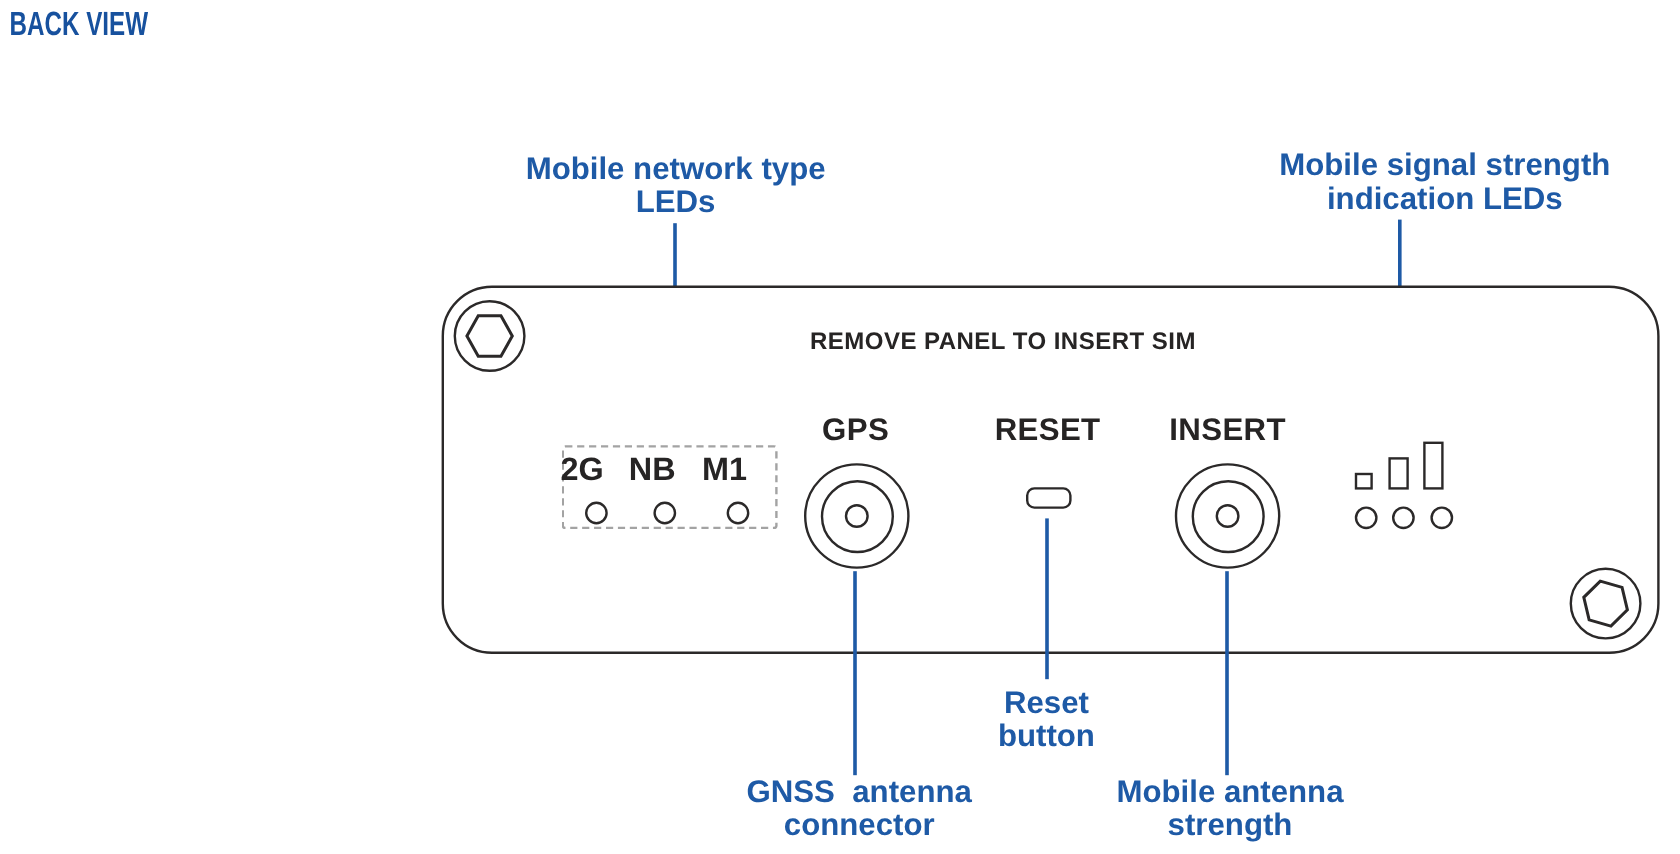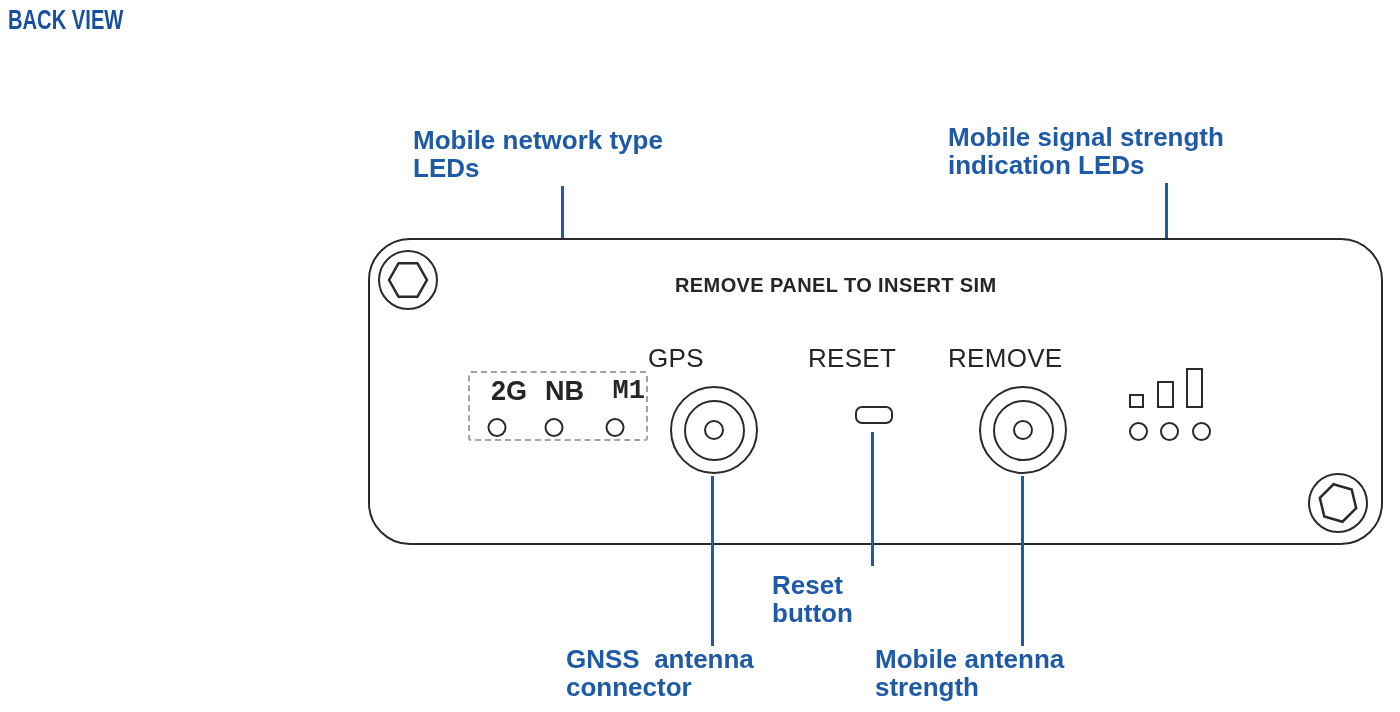--- a/index.html
+++ b/index.html
@@ -15,21 +15,21 @@
   .stage{position:relative;width:1400px;height:712px;background:#ffffff;overflow:hidden;}
 
   .page-title{
     position:absolute;left:8px;top:4px;
     font-size:28px;font-weight:700;color:var(--title);
     transform:scaleX(0.72);transform-origin:0 0;
     letter-spacing:0px;white-space:nowrap;
   }
 
   .callout{
-    position:absolute;text-align:left;color:var(--accent);
+    position:absolute;text-align:center;color:var(--accent);
     font-size:26px;line-height:28px;font-weight:600;white-space:pre-wrap;
   }
   .callout-line{position:absolute;width:3px;background:var(--accent);}
 
   .panel{
     position:absolute;left:368px;top:238px;width:1015px;height:307px;
     border:2px solid var(--outline);border-radius:42px;background:#ffffff;
   }
 
   .screw{
@@ -37,22 +37,22 @@
     border-radius:50%;display:flex;align-items:center;justify-content:center;
   }
   .screw svg{display:block;}
 
   .sim-notice{
     position:absolute;left:675px;top:274px;width:400px;text-align:left;
     font-size:20px;font-weight:700;letter-spacing:0.4px;color:var(--dark-text);
   }
 
   .port-label{
-    position:absolute;top:343px;text-align:left;
-    font-size:26px;font-weight:400;color:var(--dark-text);letter-spacing:0.3px;
+    position:absolute;top:343px;text-align:center;
+    font-size:26px;font-weight:700;color:var(--dark-text);letter-spacing:0.3px;
   }
 
   .connector{
     position:absolute;top:386px;width:88px;height:88px;
     border:2px solid var(--outline);border-radius:50%;
     display:flex;align-items:center;justify-content:center;background:#fff;
   }
   .connector .mid{
     width:61px;height:61px;border:2px solid var(--outline);border-radius:50%;
     display:flex;align-items:center;justify-content:center;
@@ -63,21 +63,21 @@
 
   .reset-btn{
     position:absolute;left:855px;top:406px;width:38px;height:18px;
     border:2.5px solid var(--outline);border-radius:7px;background:#fff;
   }
 
   .led-box{
     position:absolute;left:468px;top:371px;width:180px;height:70px;
     border:2px dashed var(--dashed);border-radius:3px;
   }
-  .led-col{position:absolute;top:378px;width:60px;height:62px;text-align:right;}
+  .led-col{position:absolute;top:378px;width:60px;height:62px;text-align:left;}
   .led-col .led-label{
     font-size:27px;line-height:27px;font-weight:800;color:var(--dark-text);
   }
   .led-circle{
     position:absolute;left:50%;top:40px;transform:translateX(-50%);
     width:19px;height:19px;border:2.5px solid var(--outline);border-radius:50%;background:#fff;
   }
 
   .sig-bar{position:absolute;border:2.5px solid var(--outline);background:#fff;}
   .sig-circle{
@@ -87,21 +87,21 @@
 </style>
 </head>
 <body>
 
 <div class="stage">
 
   <div class="page-title">BACK VIEW</div>
 
   <div class="callout" style="left:413px;top:126px;width:300px;">Mobile network type
 LEDs</div>
-  <div class="callout" style="left:948px;top:123px;width:320px;">Mobile signal strength
+  <div class="callout" style="left:1044px;top:123px;width:320px;">Mobile signal strength
 indication LEDs</div>
 
   <div class="callout-line" style="left:561px;top:186px;height:186px;"></div>
   <div class="callout-line" style="left:1165px;top:183px;height:192px;"></div>
 
   <div class="panel"></div>
 
   <div class="screw" style="left:378px;top:250px;">
     <svg width="42" height="38" viewBox="0 0 40 36">
       <polygon points="11,2 29,2 38,18 29,34 11,34 2,18" fill="none" stroke="#2b2929" stroke-width="2.4"></polygon>
@@ -110,21 +110,21 @@
   <div class="screw" style="left:1308px;top:473px;">
     <svg width="42" height="38" viewBox="0 0 40 36" style="transform:rotate(16deg);">
       <polygon points="11,2 29,2 38,18 29,34 11,34 2,18" fill="none" stroke="#2b2929" stroke-width="2.4"></polygon>
     </svg>
   </div>
 
   <div class="sim-notice">REMOVE PANEL TO INSERT SIM</div>
 
   <div class="port-label" style="left:648px;width:130px;">GPS</div>
   <div class="port-label" style="left:808px;width:130px;">RESET</div>
-  <div class="port-label" style="left:948px;width:150px;">REMOVE</div>
+  <div class="port-label" style="left:948px;width:150px;">INSERT</div>
 
   <div class="connector" style="left:670px;">
     <div class="mid">
       <div class="inner"></div>
     </div>
   </div>
   <div class="connector" style="left:979px;">
     <div class="mid">
       <div class="inner"></div>
     </div>
@@ -134,21 +134,21 @@
 
   <div class="led-box"></div>
   <div class="led-col" style="left:467px;">
     <div class="led-label">2G</div>
     <div class="led-circle"></div>
   </div>
   <div class="led-col" style="left:524px;">
     <div class="led-label">NB</div>
     <div class="led-circle"></div>
   </div>
-  <div class="led-col" style="left:585px;font-family:Liberation Mono, monospace;">
+  <div class="led-col" style="left:585px;">
     <div class="led-label">M1</div>
     <div class="led-circle"></div>
   </div>
 
   <div class="sig-bar" style="left:1129px;top:394px;width:15px;height:14px;"></div>
   <div class="sig-bar" style="left:1157px;top:381px;width:17px;height:27px;"></div>
   <div class="sig-bar" style="left:1186px;top:368px;width:17px;height:40px;"></div>
   <div class="sig-circle" style="left:1129px;"></div>
   <div class="sig-circle" style="left:1160px;"></div>
   <div class="sig-circle" style="left:1192px;"></div>

